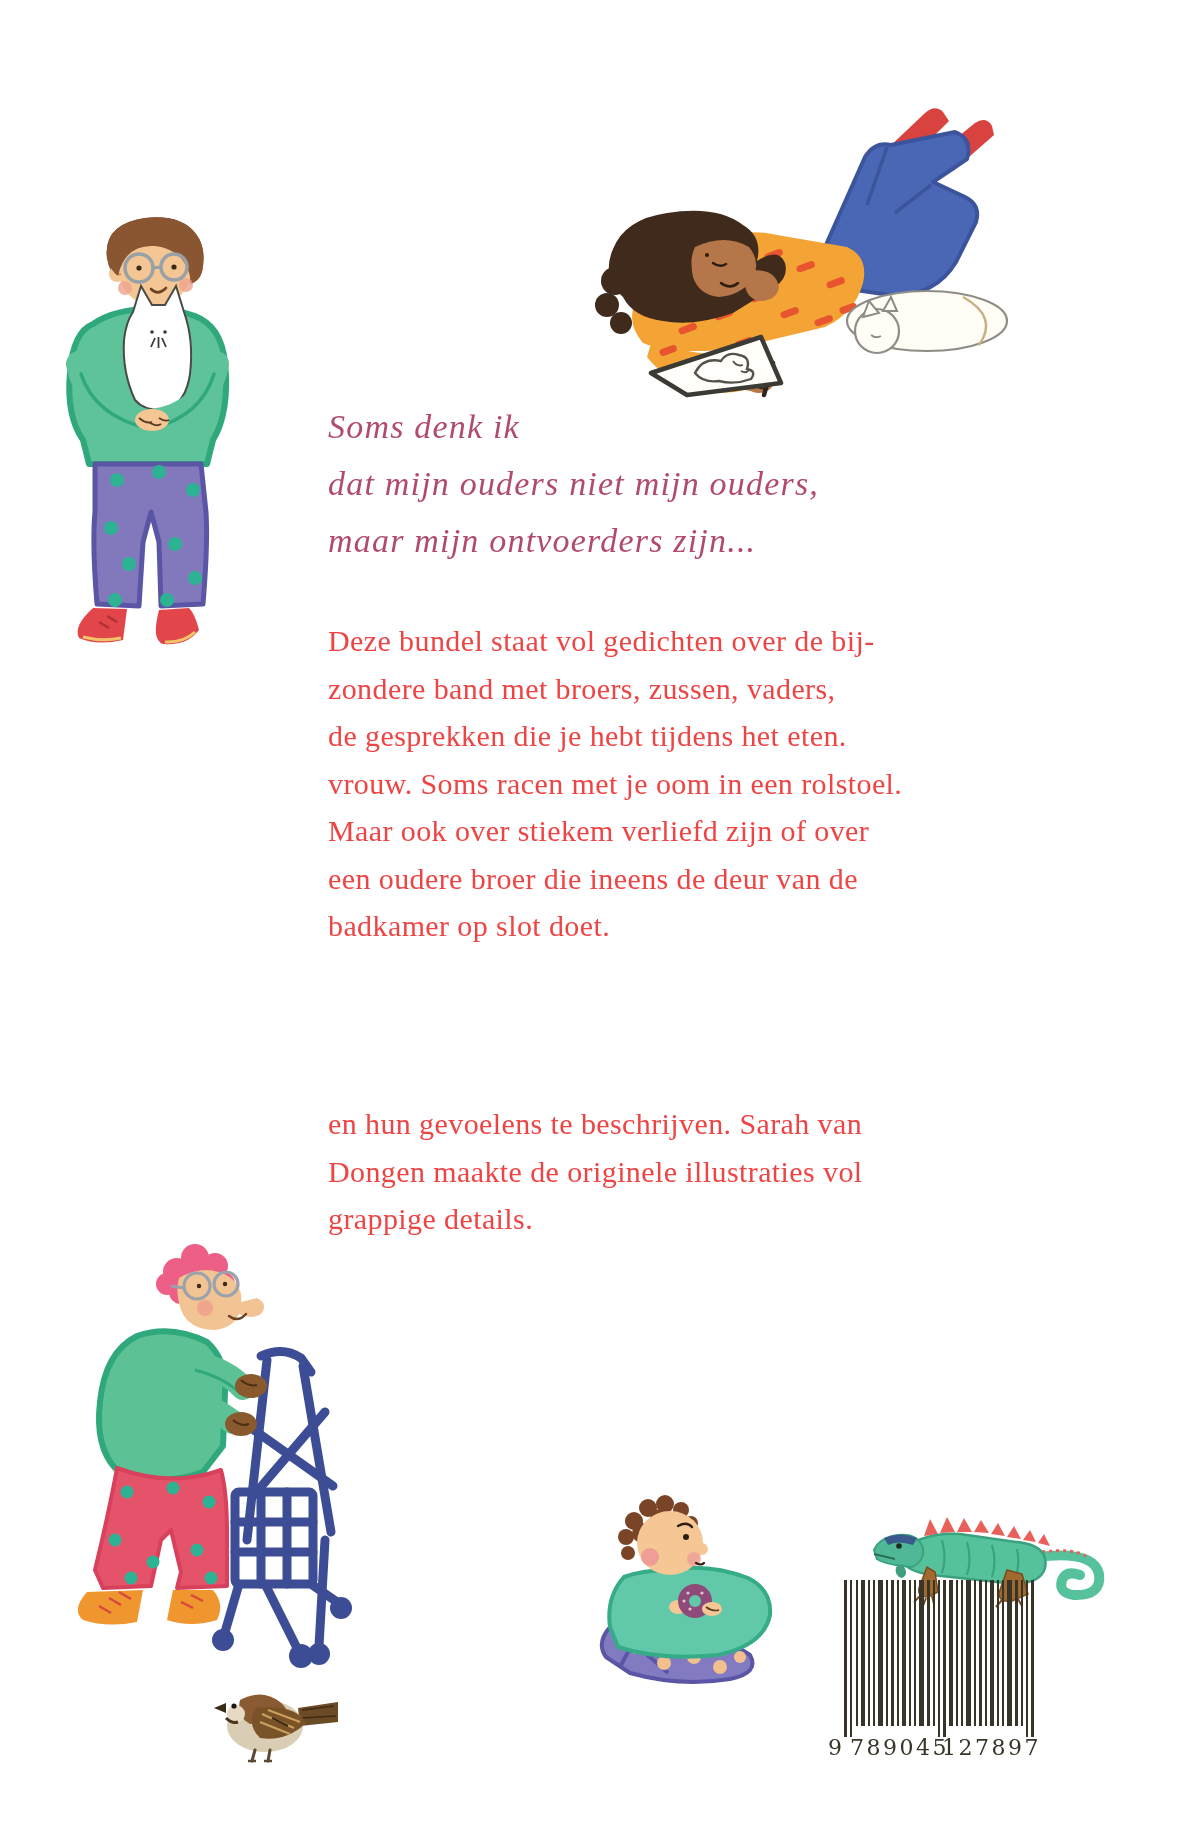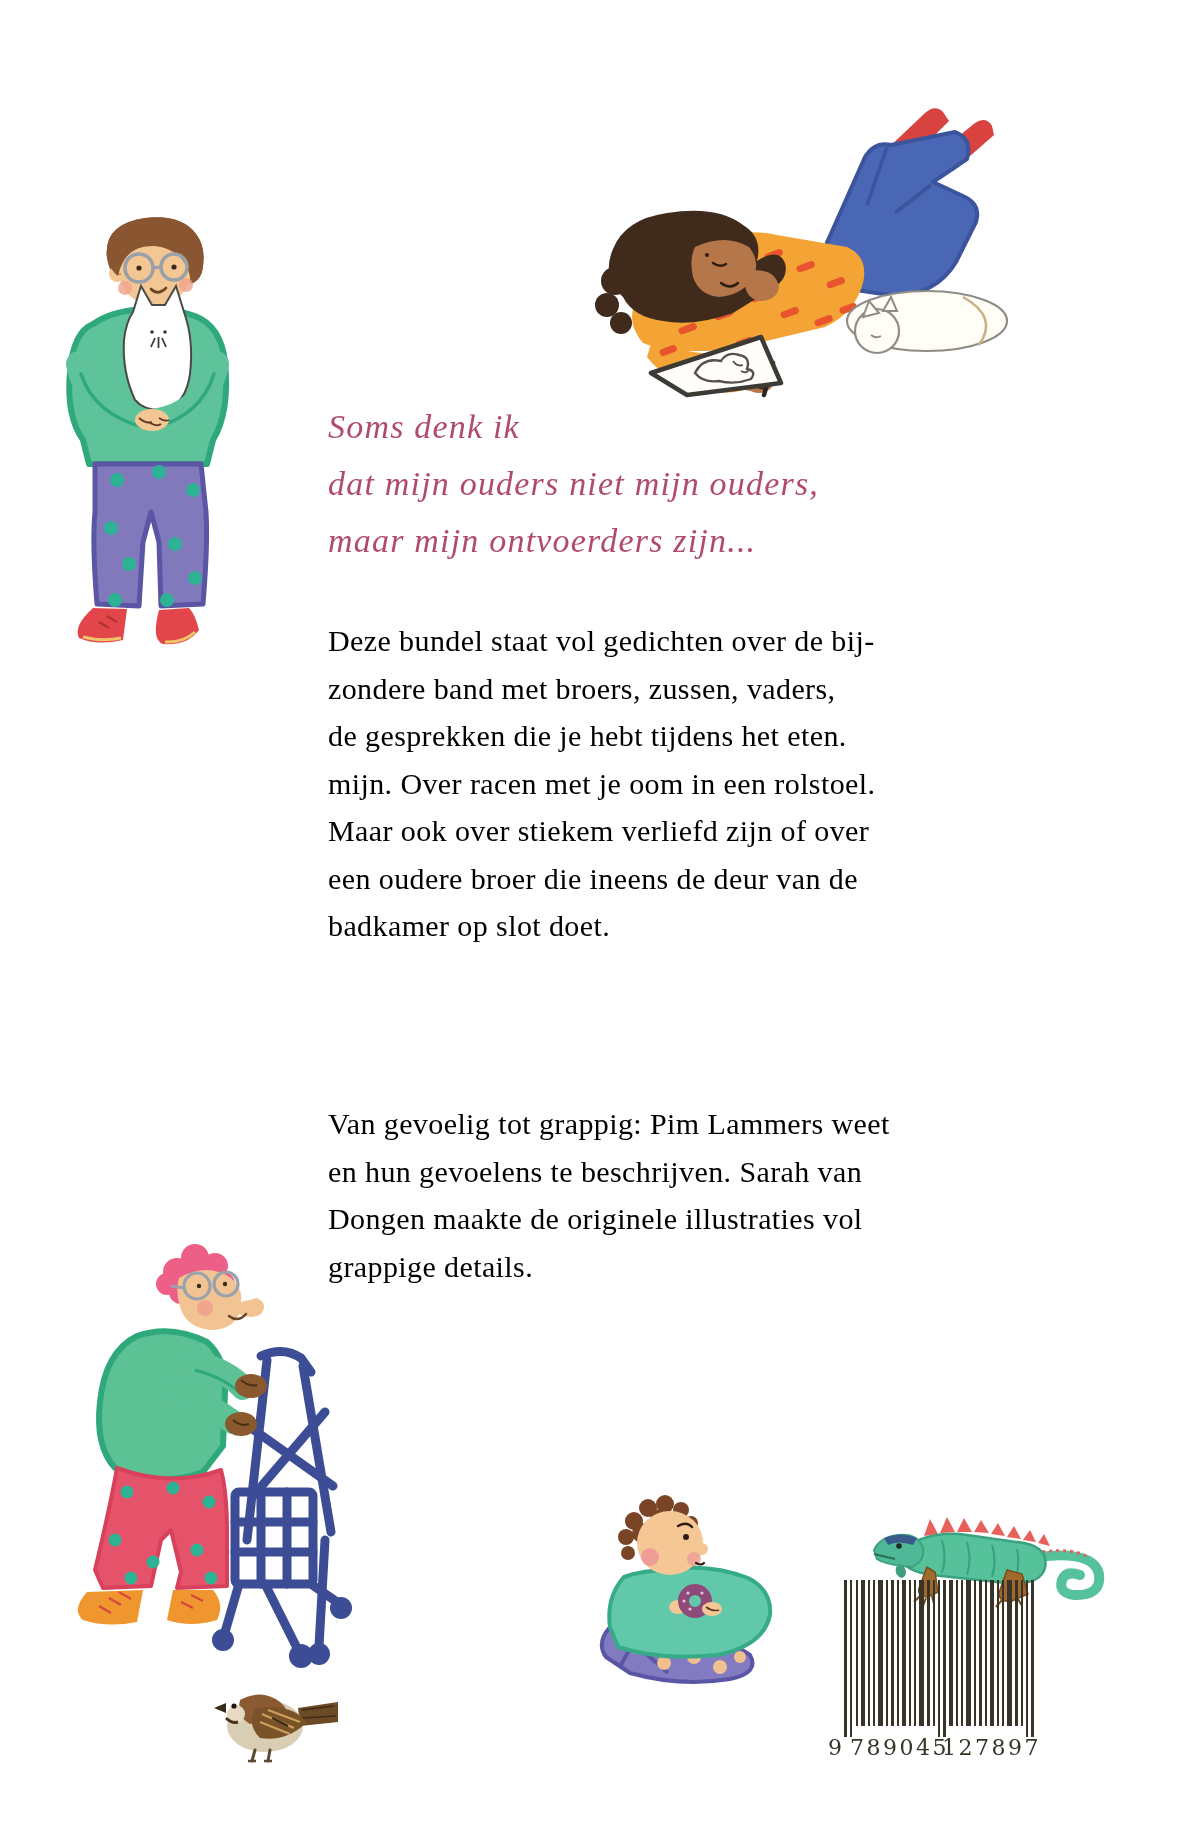--- a/index.html
+++ b/index.html
@@ -11,21 +11,21 @@
   .abs{position:absolute;}
   
   .quote{
     left:328px;top:398px;
     font-style:italic;font-size:34px;line-height:57px;
     letter-spacing:1.2px;color:#b04a6e;white-space:nowrap;
   }
   
   .para{
     left:328px;font-size:30px;line-height:47.5px;
-    letter-spacing:0.4px;color:#000000;white-space:nowrap;
+    letter-spacing:0.4px;color:#ef4444;white-space:nowrap;
   }
   .para1{top:617px;}
   .para2{top:1100px;}
   
   .barcode{left:828px;top:1580px;width:214px;height:192px;}
   .barcode-digits span{
     position:absolute;top:155px;font-family:"DejaVu Serif",serif;
     font-size:22px;letter-spacing:2.5px;color:#393428;
   }
   .bc-d0{left:0;}
@@ -153,28 +153,27 @@
   <div class="abs quote">
     <div>Soms denk ik</div>
     <div>dat mijn ouders niet mijn ouders,</div>
     <div>maar mijn ontvoerders zijn...</div>
   </div>
 
   <div class="abs para para1">
     <div>Deze bundel staat vol gedichten over de bij-</div>
     <div>zondere band met broers, zussen, vaders,</div>
     <div>de gesprekken die je hebt tijdens het eten.</div>
-    <div>mijn. Over racen met je oom in een rolstoel.</div>
+    <div>vrouw. Soms racen met je oom in een rolstoel.</div>
     <div>Maar ook over stiekem verliefd zijn of over</div>
     <div>een oudere broer die ineens de deur van de</div>
     <div>badkamer op slot doet.</div>
   </div>
 
   <div class="abs para para2">
-    <div>Van gevoelig tot grappig: Pim Lammers weet</div>
     <div>en hun gevoelens te beschrijven. Sarah van</div>
     <div>Dongen maakte de originele illustraties vol</div>
     <div>grappige details.</div>
   </div>
 
   <svg class="abs" style="left:75px;top:1240px" width="335" height="435" viewBox="0 0 335 435">
 
     <g stroke="#3c4d96" stroke-width="9" fill="none" stroke-linecap="round">
       <path d="M186,116 Q208,106 226,118 L236,132"></path>
       <path d="M192,120 L172,300"></path>

